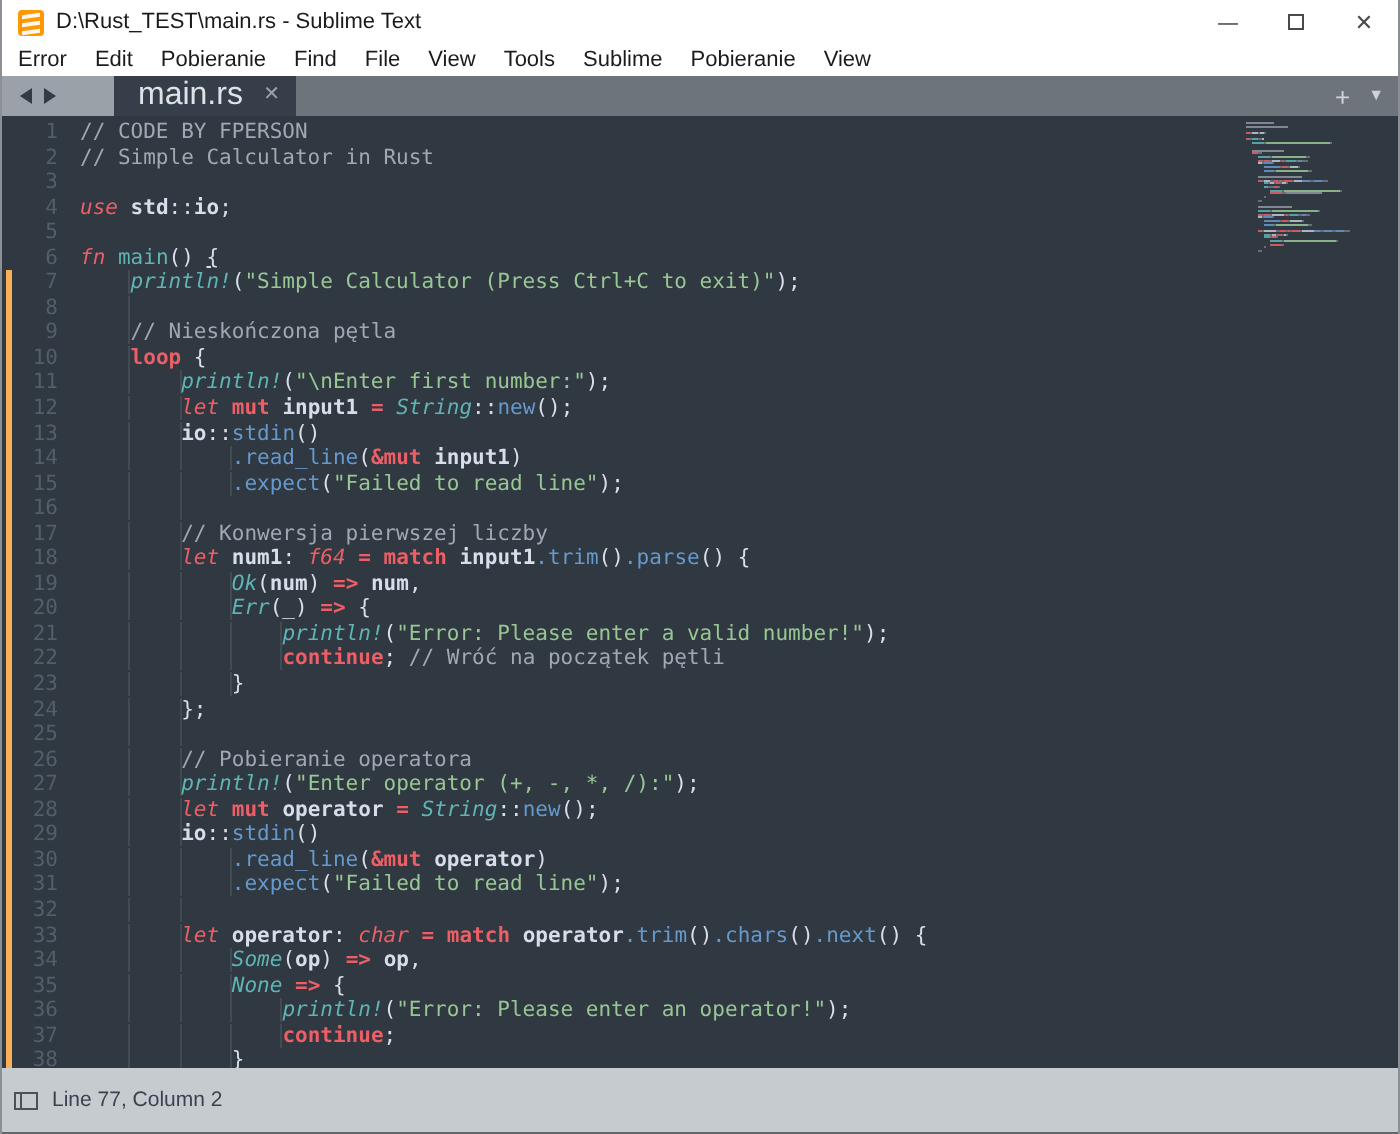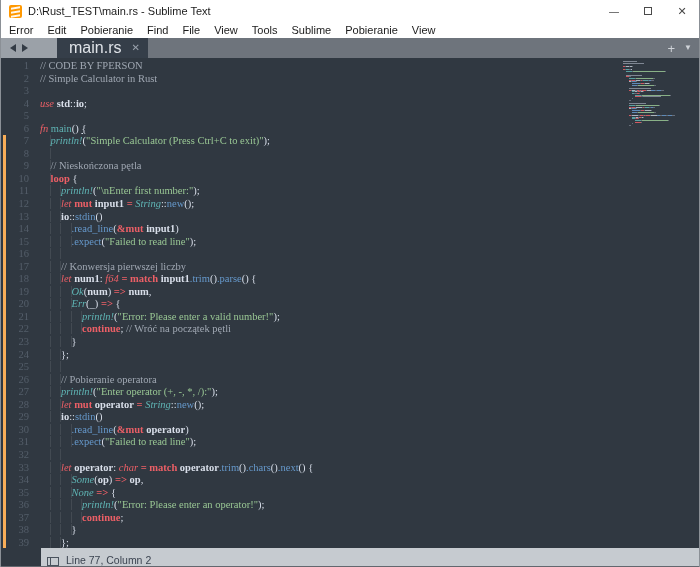--- a/index.html
+++ b/index.html
@@ -34,21 +34,21 @@
   .tab { width:91px; background:#353e49; display:flex; align-items:center; padding:0 8px 0 12px; }
   .tab-label { font-size:16px; color:#dfe3e8; }
   .tab-close { margin-left:auto; font-size:10px; color:#9aa2ad; line-height:1; }
   .tab-right { margin-left:auto; display:flex; align-items:center; gap:9px; padding-right:7px; }
   .tab-plus { font-size:13px; color:#cfd3d8; line-height:1; }
   .tab-ovf  { font-size:8px; color:#cfd3d8; line-height:1; }
 
   
   .editor { position:relative; flex:1 1 auto; background:#303841; overflow:hidden;
             font-family:"DejaVu Sans Mono", monospace; font-size:10.5px; line-height:12.55px; }
-  .code { padding-top:2px; white-space:pre;font-family:Liberation Serif, serif; }
+  .code { padding-top:2px; white-space:pre; }
   .cl { height:12.55px; white-space:pre; }
   .ln { display:inline-block; width:28px; text-align:right; color:#545e6a; margin-right:11px;
         font-size:10.5px; }
   .ind { background:linear-gradient(to left, rgba(255,255,255,0.09) 1px, transparent 1px); }
   .tk-c { color:#a0a8b3; }
   .tk-k { color:#ec5f66; font-weight:700; }
   .tk-ki{ color:#ec5f66; font-style:italic; }
   .tk-m { color:#5fb4b4; font-style:italic; }
   .tk-t { color:#5fb4b4; font-style:italic; }
   .tk-f { color:#5fb4b4; }
@@ -58,22 +58,22 @@
   .tk-v { color:#d8dee9; font-weight:700; }
   .tk-u { color:#d8dee9; text-decoration:underline; }
   .mod-bar { position:absolute; left:2px; top:77px; bottom:0; width:3px; background:#f9ae58; }
 
   
   .minimap { position:absolute; top:3px; right:4px; width:72px; }
   .mm-row { height:1.05px; margin-bottom:0.65px; white-space:nowrap; font-size:0; }
   .mm-row i { display:inline-block; height:1.05px; vertical-align:top; }
 
   
-  .statusbar { height:18px; background:#c6cbd0; display:flex; align-items:flex-end;
-               font-size:10.5px; color:#3b4350; flex:0 0 auto;margin-left:40px; }
+  .statusbar { height:32px; background:#c6cbd0; display:flex; align-items:center;
+               font-size:10.5px; color:#3b4350; flex:0 0 auto; }
   .sb-icon { width:12px; height:9px; border:1px solid #49525d; margin:0 7px 0 6px; position:relative; }
   .sb-icon::after { content:""; position:absolute; left:2px; top:0; bottom:0; width:1px; background:#49525d; }
   .sb-right { margin-left:auto; display:flex; }
   .sb-spaces { margin-right:42px; }
   .sb-syntax { margin-right:28px; }
   .bottom-strip { height:1px; background:#62676e; flex:0 0 auto; }
 </style>
 </head>
 <body>
 

